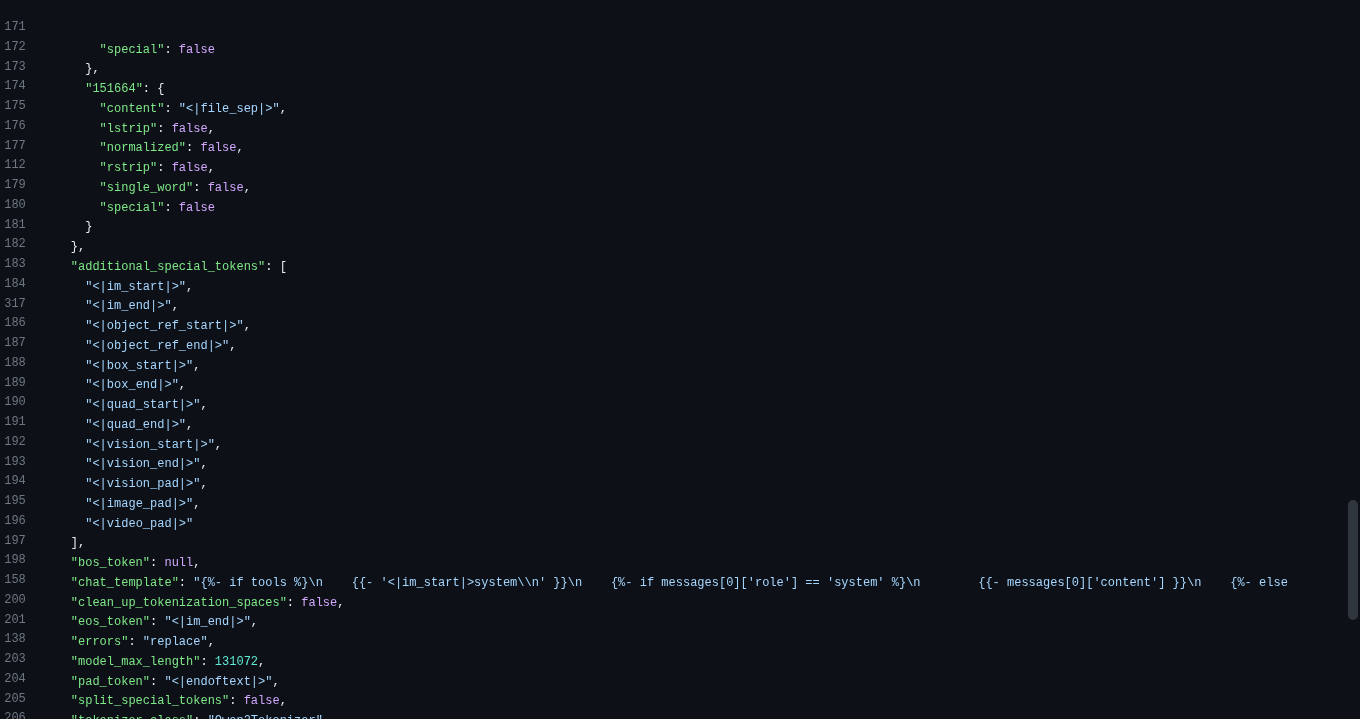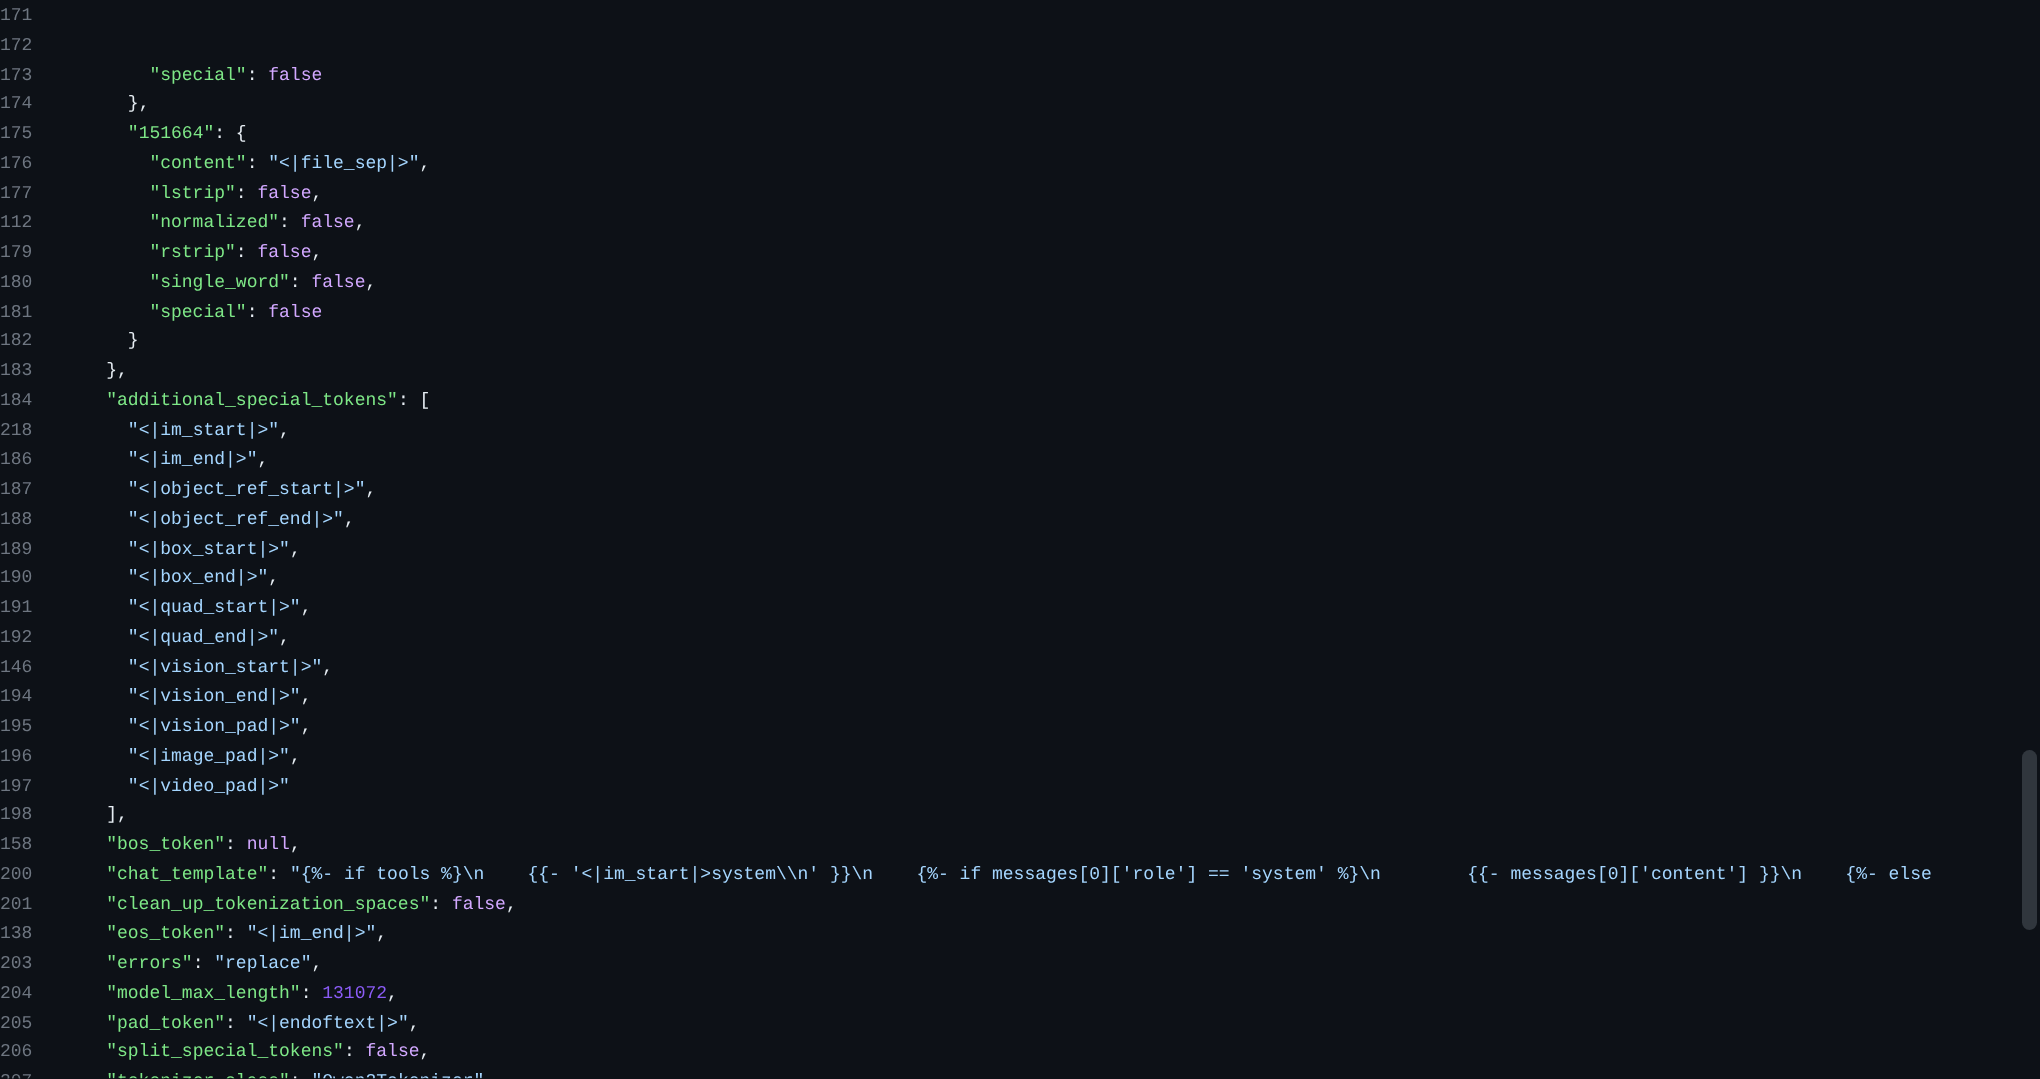--- a/index.html
+++ b/index.html
@@ -1,25 +1,25 @@
 <!DOCTYPE html>
 <html><head>
 <meta charset="utf-8">
 <style>
   * { margin: 0; padding: 0; box-sizing: border-box; }
   html, body { width: 1360px; height: 719px; overflow: hidden; background: #0d1117; }
   body { font-family: ui-monospace, SFMono-Regular, "SF Mono", Menlo, Consolas, "Liberation Mono", monospace; font-size: 12px; line-height: 19.75px; color: #e6edf3; }
   .editor { display: flex; width: 100%; height: 100%; }
-  .gutter { flex: 0 0 42px; text-align: left; color: #6e7681; user-select: none; padding-right: 12px; padding-top: 1px; }
+  .gutter { flex: 0 0 42px; text-align: center; color: #6e7681; user-select: none; padding-right: 12px; padding-top: 18px; }
   .gutter div { height: 19.75px; }
   .code { flex: 1 1 auto; white-space: pre; overflow: hidden; padding-top: 1px; position: relative; }
   .code .line { height: 19.75px; }
   .k  { color: #7ee787; }            
   .s  { color: #a5d6ff; }            
-  .n  { color: #8b5cf6; }            
+  .n  { color: #5eead4; }            
   .b  { color: #d2a8ff; }            
   .scrollbar-v { position: absolute; right: 0; top: 0; width: 14px; height: 100%; }
   .scroll-thumb-v { position: absolute; right: 2px; width: 10px; background: #30363d; border-radius: 5px; top: 500px; height: 120px; }
 </style>
 </head>
 <body>
 
 <div class="editor">
   <div class="gutter" id="gutter">
       <div>171</div>
@@ -29,29 +29,29 @@
       <div>175</div>
       <div>176</div>
       <div>177</div>
       <div>112</div>
       <div>179</div>
       <div>180</div>
       <div>181</div>
       <div>182</div>
       <div>183</div>
       <div>184</div>
-      <div>218</div>
+      <div>317</div>
       <div>186</div>
       <div>187</div>
       <div>188</div>
       <div>189</div>
       <div>190</div>
       <div>191</div>
       <div>192</div>
-      <div>146</div>
+      <div>193</div>
       <div>194</div>
       <div>195</div>
       <div>196</div>
       <div>197</div>
       <div>198</div>
       <div>158</div>
       <div>200</div>
       <div>201</div>
       <div>138</div>
       <div>203</div>

